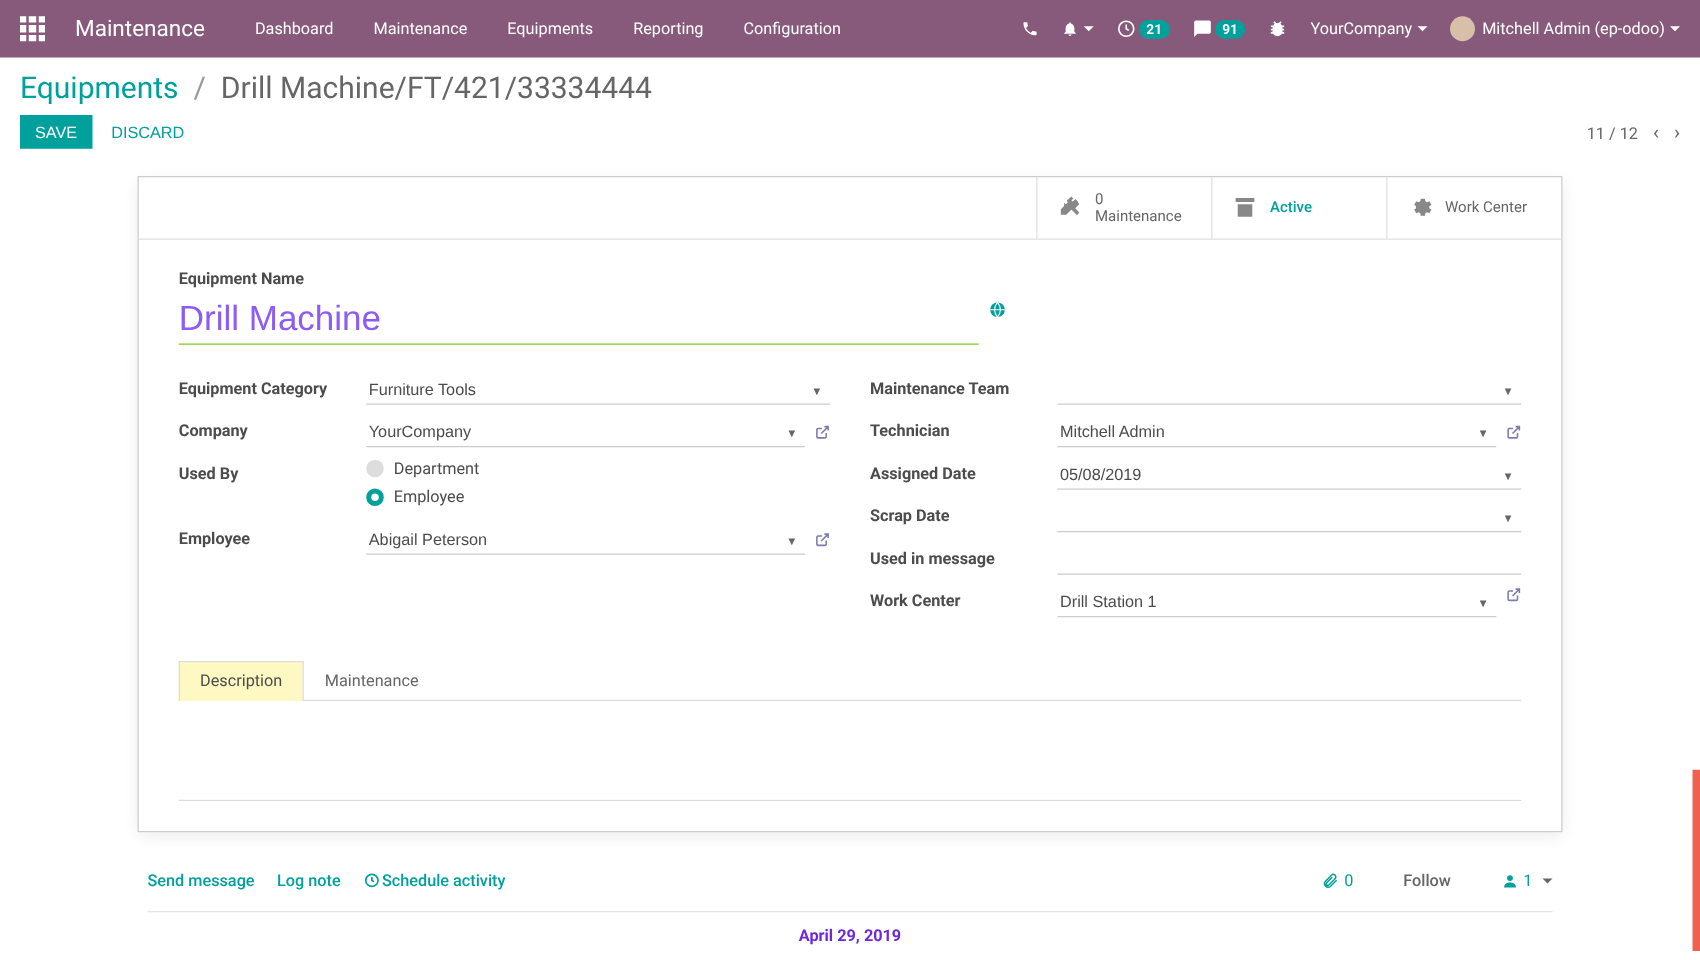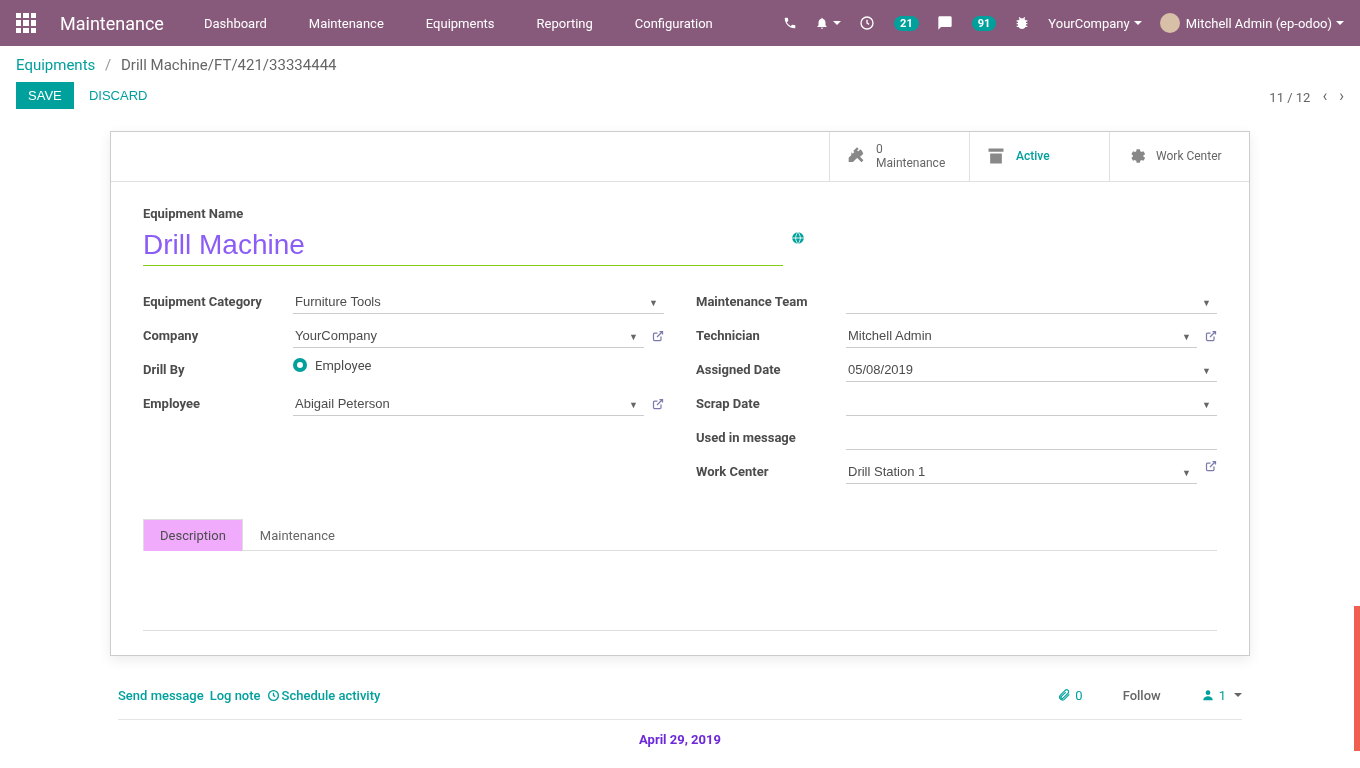--- a/index.html
+++ b/index.html
@@ -1,30 +1,30 @@
 <!DOCTYPE html>
 <html><head>
 <meta charset="utf-8">
 <style>
 * { box-sizing: border-box; margin: 0; padding: 0; }
 body { font-family: -apple-system, BlinkMacSystemFont, "Segoe UI", Roboto, "Helvetica Neue", Arial, sans-serif; font-size: 13px; color: #4c4c4c; background: #fff; }
 .navbar { background: #875A7B; height: 46px; display: flex; align-items: center; padding: 0 16px; color: #fff; }
 .navbar .apps-icon { width: 20px; height: 20px; display: grid; grid-template-columns: repeat(3,1fr); grid-template-rows: repeat(3,1fr); gap: 2px; cursor: pointer; }
 .navbar .apps-icon span { background: #fff; }
 .navbar .brand { font-size: 18px; font-weight: 400; margin-left: 24px; margin-right: 40px; }
-.navbar .menu { display: flex; gap: 42px; }
+.navbar .menu { display: flex; gap: 32px; }
 .navbar .menu a { color: #fff; text-decoration: none; font-size: 13px; cursor: pointer; }
 .navbar .right { margin-left: auto; display: flex; align-items: center; gap: 18px; }
 .navbar .right .icon-btn { color: #fff; cursor: pointer; position: relative; display: flex; align-items: center; }
-.badge { background: #00A09D; color: #fff; border-radius: 10px; padding: 1px 6px; font-size: 11px; font-weight: bold; margin-left: 19px; }
+.badge { background: #00A09D; color: #fff; border-radius: 10px; padding: 1px 6px; font-size: 11px; font-weight: bold; margin-left: 2px; }
 .avatar { width: 20px; height: 20px; border-radius: 50%; background: #d8c0a8; display: inline-block; vertical-align: middle; margin-right: 6px; }
 .caret-down { display: inline-block; width: 0; height: 0; border-left: 4px solid transparent; border-right: 4px solid transparent; border-top: 4px solid currentColor; margin-left: 4px; vertical-align: middle; }
 
 .control-panel { padding: 10px 16px 0 16px; }
-.breadcrumb { font-size: 15px; color: #666; margin-bottom: 8px; }
+.breadcrumb { font-size: 24px; color: #666; margin-bottom: 8px; }
 .breadcrumb a { color: #00A09D; text-decoration: none; cursor: pointer; }
 .breadcrumb .sep { color: #999; margin: 0 6px; }
 .cp-row { display: flex; align-items: center; justify-content: space-between; margin-bottom: 10px; }
 .btn { border: none; padding: 6px 12px; font-size: 13px; cursor: pointer; font-weight: 500; }
 .btn-primary { background: #00A09D; color: #fff; }
 .btn-link { background: none; color: #00A09D; }
 .pager { display: flex; align-items: flex-end; gap: 12px; color: #666; }
 .pager .arrow { cursor: pointer; font-size: 16px; color: #666; }
 
 .scroll-area { height: calc(768px - 46px - 90px); overflow-y: auto; position: relative; padding-bottom: 40px; }
@@ -50,26 +50,26 @@
 .select-input { width: 100%; border: none; border-bottom: 1px solid #ccc; padding: 4px 22px 4px 2px; font-size: 13px; background: transparent; color: #4c4c4c; }
 .dropdown-caret { position: absolute; right: 6px; top: 8px; pointer-events: none; font-size: 9px; color: #666; }
 .ext-link { color: #7C7BAD; margin-left: 8px; cursor: pointer; font-size: 13px; }
 .radio-opt { display: flex; align-items: center; margin-bottom: 8px; cursor: pointer; }
 .radio-opt .dot { width: 14px; height: 14px; border-radius: 50%; background: #ddd; margin-right: 8px; display: flex; align-items: center; justify-content: center; }
 .radio-opt.selected .dot { background: #00A09D; }
 .radio-opt.selected .dot::after { content: ""; width: 6px; height: 6px; background: #fff; border-radius: 50%; }
 
 .tabs { display: flex; border-bottom: 1px solid #ddd; margin-top: 24px; }
 .tab { padding: 8px 16px; border: 1px solid transparent; border-bottom: none; cursor: pointer; color: #666; position: relative; top: 1px; }
-.tab.active { border-color: #ddd; background: #f0abfc; color: #4c4c4c; }
+.tab.active { border-color: #ddd; background: #fef9c3; color: #4c4c4c; }
 .tab-content { min-height: 80px; padding: 16px 0; border-bottom: 1px solid #ddd; }
 
 .chatter { max-width: 1140px; margin: 24px auto 0; padding: 0 8px; }
 .chatter-top { display: flex; align-items: center; justify-content: space-between; padding: 8px 0; }
-.chatter-actions { display: flex; gap: 6px; align-items: center; }
+.chatter-actions { display: flex; gap: 18px; align-items: center; }
 .chatter-actions a { color: #00A09D; font-weight: 500; text-decoration: none; cursor: pointer; font-size: 13px; }
 .chatter-right { display: flex; align-items: center; gap: 40px; color: #666; }
 .chatter-right .item { display: flex; align-items: center; gap: 4px; cursor: pointer; }
 .follower-color { color: #00A09D; }
 .chatter-sep { border: none; border-top: 1px solid #e5e5e5; margin-top: 8px; }
 .chatter-date { text-align: center; font-weight: bold; font-size: 13px; color: #6d28d9; margin-top: 12px; }
 
 .scroll-indicator { position: absolute; right: 0; top: 0; bottom: 0; width: 6px; }
 .scroll-indicator .bar { position: absolute; bottom: 0; width: 100%; height: 145px; background: #F06050; }
 
@@ -224,22 +224,26 @@
                 <span class="dropdown-caret">▼</span>
               </div>
               <span class="ext-link">
                 <svg width="12" height="12" viewBox="0 0 24 24" fill="none" stroke="#7C7BAD" stroke-width="2.5">
                       <path d="M18 13v6a2 2 0 01-2 2H5a2 2 0 01-2-2V8a2 2 0 012-2h6M15 3h6v6M10 14L21 3"></path>
                     </svg>
               </span>
             </div>
           </div>
           <div class="form-row">
-            <div class="lbl">Drill By</div>
-            <div class="fld">
+            <div class="lbl">Used By</div>
+            <div class="fld">
+              <div class="radio-opt">
+                    <span class="dot"></span>
+                    <span>Department</span>
+                  </div>
               <div class="radio-opt selected">
                     <span class="dot"></span>
                     <span>Employee</span>
                   </div>
             </div>
           </div>
           <div class="form-row">
             <div class="lbl">Employee</div>
             <div class="fld" style="display:flex;align-items:center;">
               <div style="flex:1;position:relative;">

